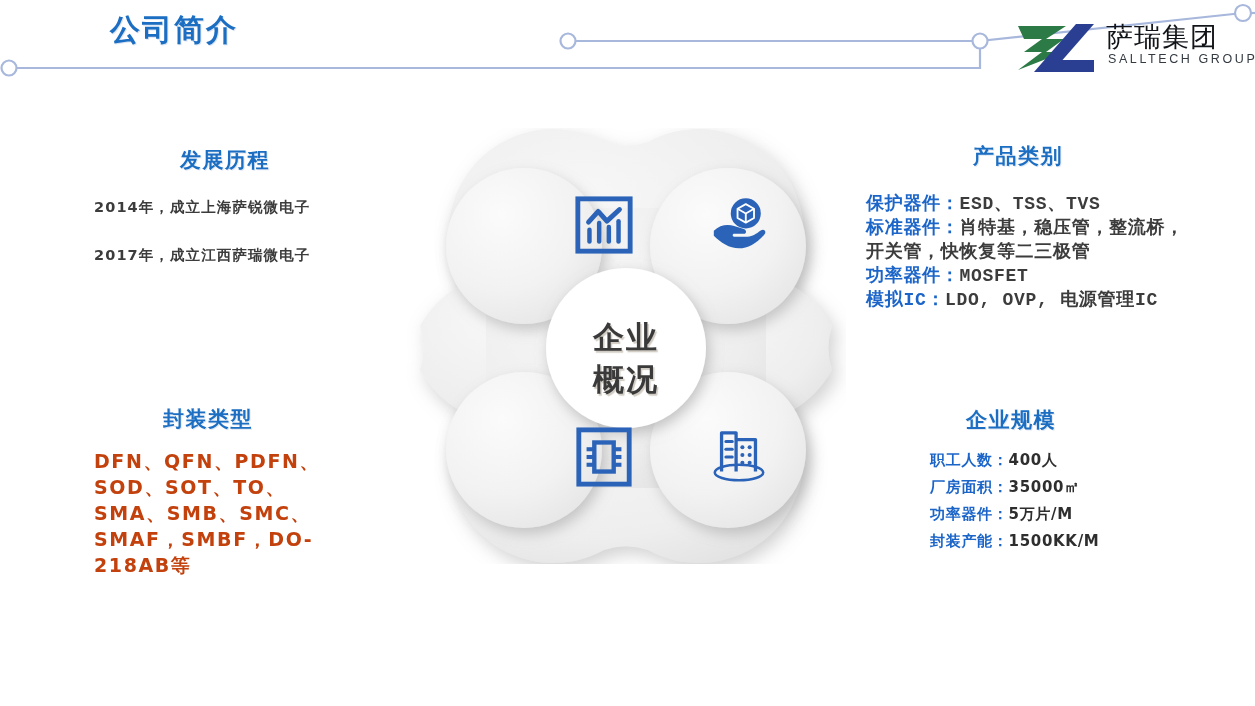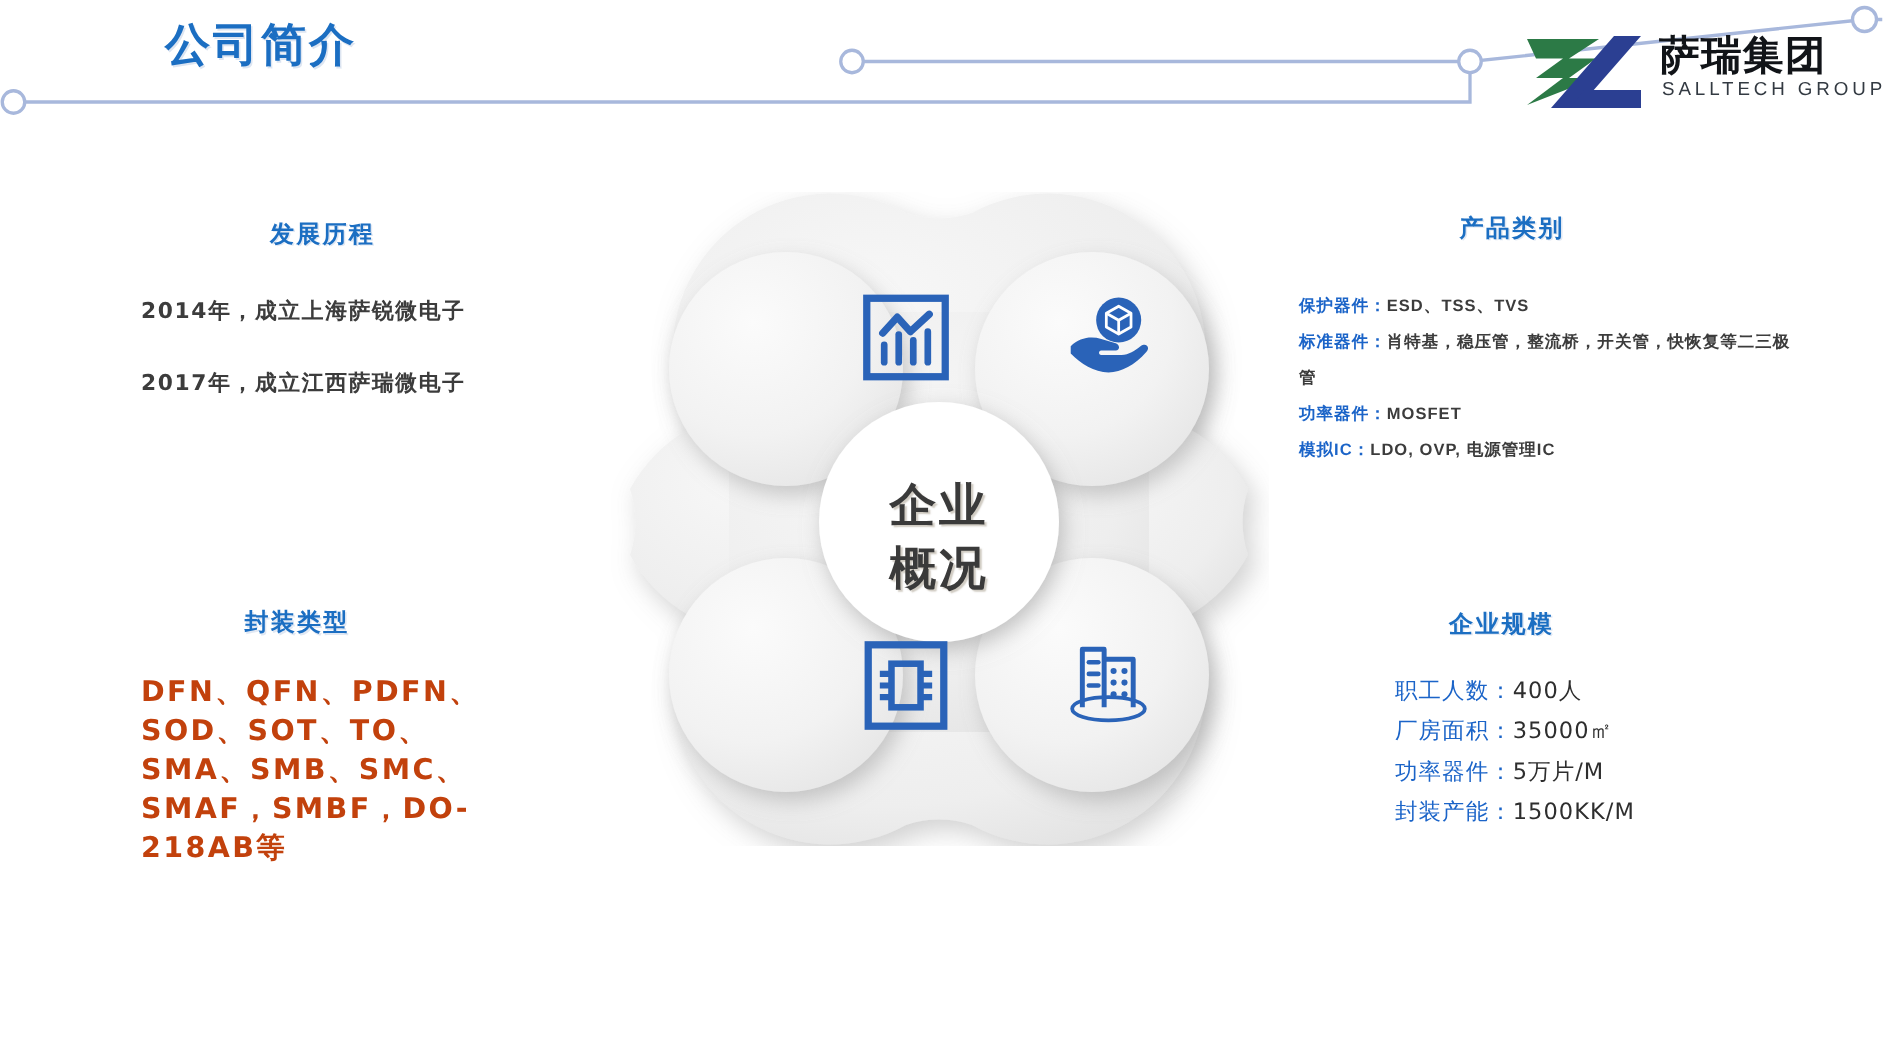--- a/index.html
+++ b/index.html
@@ -20,33 +20,33 @@
     letter-spacing:2px;white-space:nowrap;
     text-shadow:1px 1px 0 rgba(120,150,200,.25);
   }
 
   
   #brand-logo{position:absolute;left:1016px;top:20px;width:226px;height:58px;}
   #logo-mark{position:absolute;left:0;top:2px;width:82px;height:52px;}
   #logo-wordmark{position:absolute;left:90px;top:0px;width:140px;height:56px;}
   #logo-cn{
     position:absolute;left:0;top:-1px;
-    font-size:27px;font-weight:bold;color:#111418;
+    font-size:27px;font-weight:normal;color:#111418;
     letter-spacing:1px;white-space:nowrap;
     font-family:"DejaVu Sans",sans-serif;
   }
   #logo-en{
     position:absolute;left:2px;top:32px;
     font-size:12.5px;color:#333a42;letter-spacing:2.6px;
     white-space:nowrap;font-weight:500;
   }
 
   
   .col-heading{
-    position:absolute;font-size:16px;font-weight:bold;color:#1b6ec2;
+    position:absolute;font-size:21px;font-weight:bold;color:#1b6ec2;
     letter-spacing:1.5px;white-space:nowrap;
     text-shadow:1px 1px 0 rgba(120,150,200,.22);
     font-family:Liberation Serif, serif;
   }
   .body-line{
     position:absolute;font-size:14.5px;font-weight:bold;color:#3c3c3c;
     letter-spacing:1.1px;white-space:nowrap;
     font-family:"DejaVu Sans",sans-serif;
   }
 
@@ -61,31 +61,31 @@
     font-size:19px;font-weight:bold;color:#c2410c;
     letter-spacing:1.6px;line-height:26px;
     font-family:"DejaVu Sans",sans-serif;
     word-break:break-word;
   }
 
   
   #heading-products{left:973px;top:142px;}
   #products-list{position:absolute;left:866px;top:192px;width:330px;}
   .prod-row{
-    font-size:11px;line-height:24px;letter-spacing:.7px;
-    font-family:Liberation Sans, sans-serif;font-weight:bold;
+    font-size:18px;line-height:24px;letter-spacing:.7px;
+    font-family:Liberation Mono, monospace;font-weight:bold;
   }
   .prod-label{color:#1b64c8;}
   .prod-value{color:#3c3c3c;}
 
   #heading-scale{left:966px;top:406px;}
   #scale-list{position:absolute;left:930px;top:447px;width:300px;}
   .scale-row{
     font-size:15px;line-height:27px;letter-spacing:.7px;
-    font-family:"DejaVu Sans",sans-serif;font-weight:normal;white-space:nowrap;
+    font-family:"DejaVu Sans",sans-serif;font-weight:bold;white-space:nowrap;
   }
   .scale-label{color:#1b64c8;}
   .scale-value{color:#2e2e2e;}
 
   
   #center-diagram{position:absolute;left:406px;top:128px;width:440px;height:436px;}
   #diagram-svg{position:absolute;left:0;top:0;}
   .lobe-icon{position:absolute;width:62px;height:62px;}
   #icon-chart-wrap{left:167px;top:66px;}
   #icon-product-wrap{left:302px;top:66px;}

